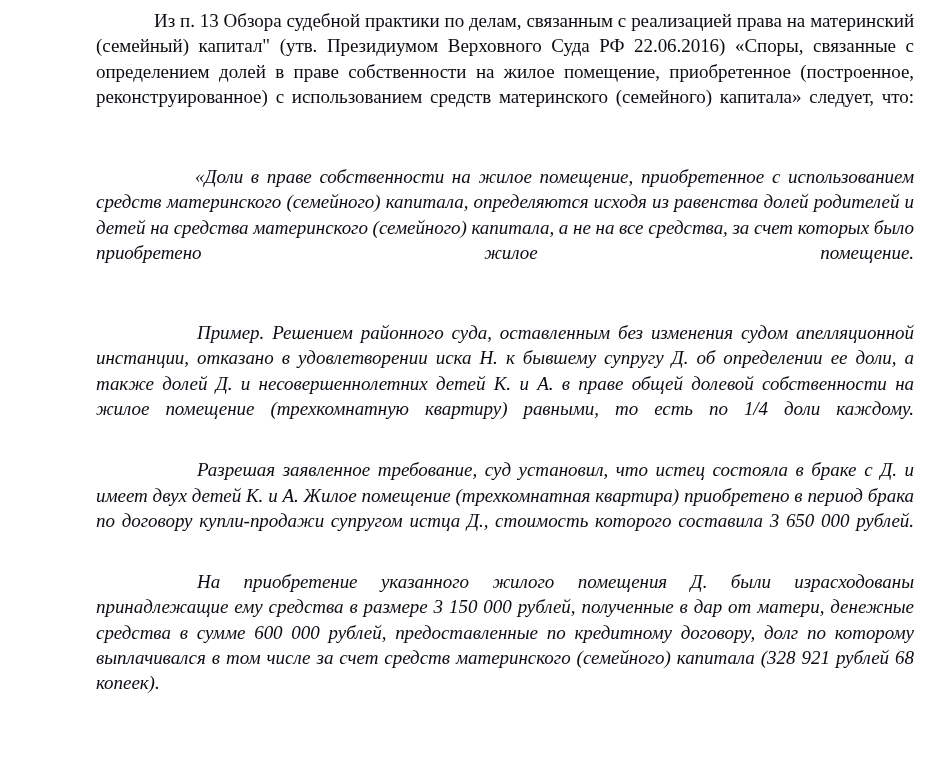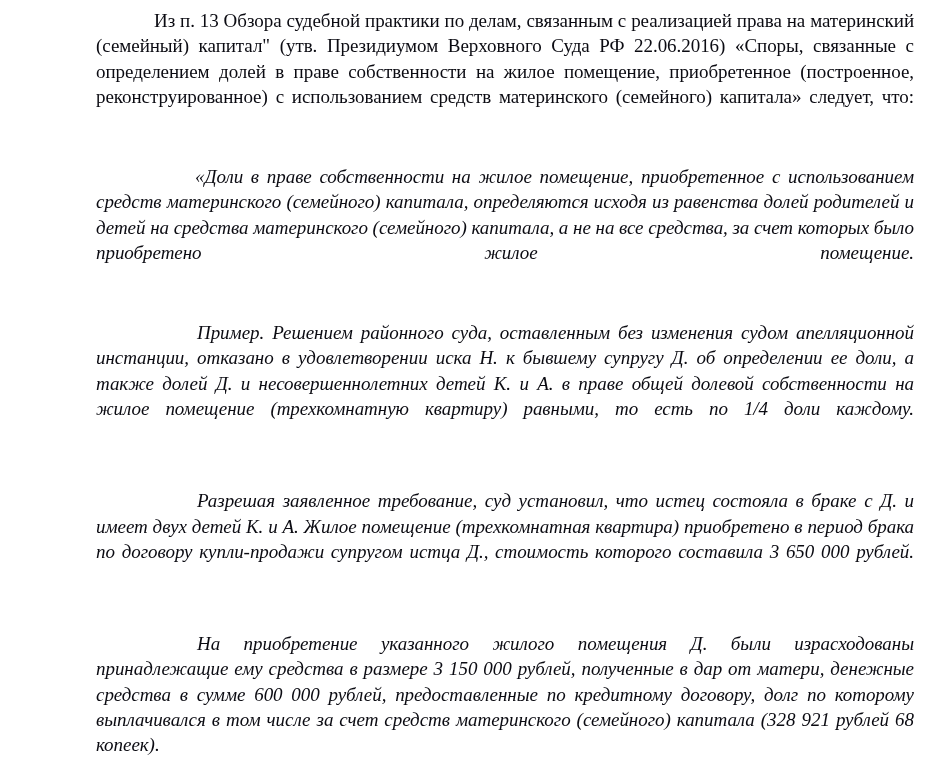--- a/index.html
+++ b/index.html
@@ -46,21 +46,21 @@
     font-style: italic;
     text-indent: 101px;
   }
   .para.quote-block {
     text-indent: 99px;
   }
   .gap-lg {
     margin-top: 29px;
   }
   .gap-md {
-    margin-top: 41px;
+    margin-top: 10px;
   }
   
   .para::after {
     content: "";
     display: inline-block;
     width: 100%;
   }
 </style>
 </head>
 <body style="color: rgb(11, 11, 18);">

